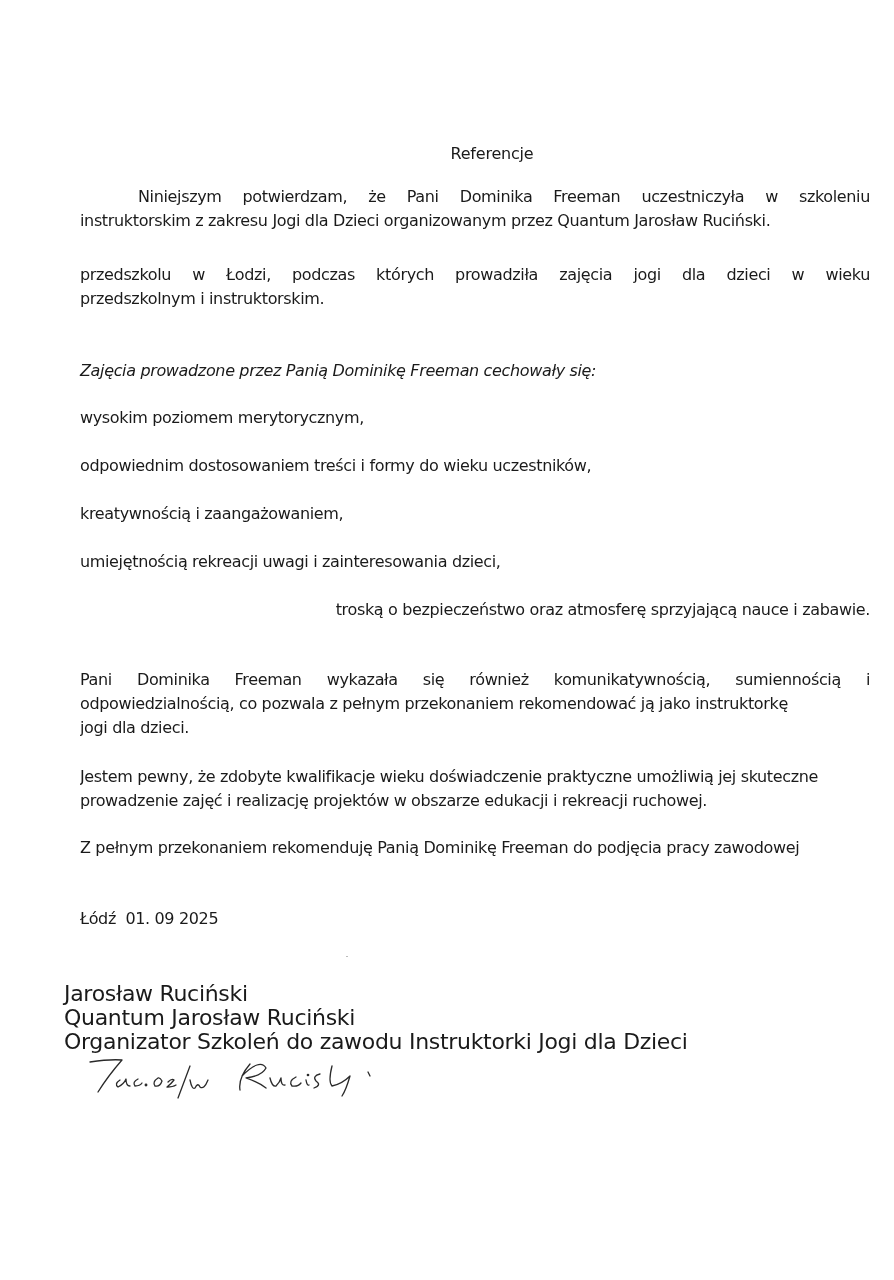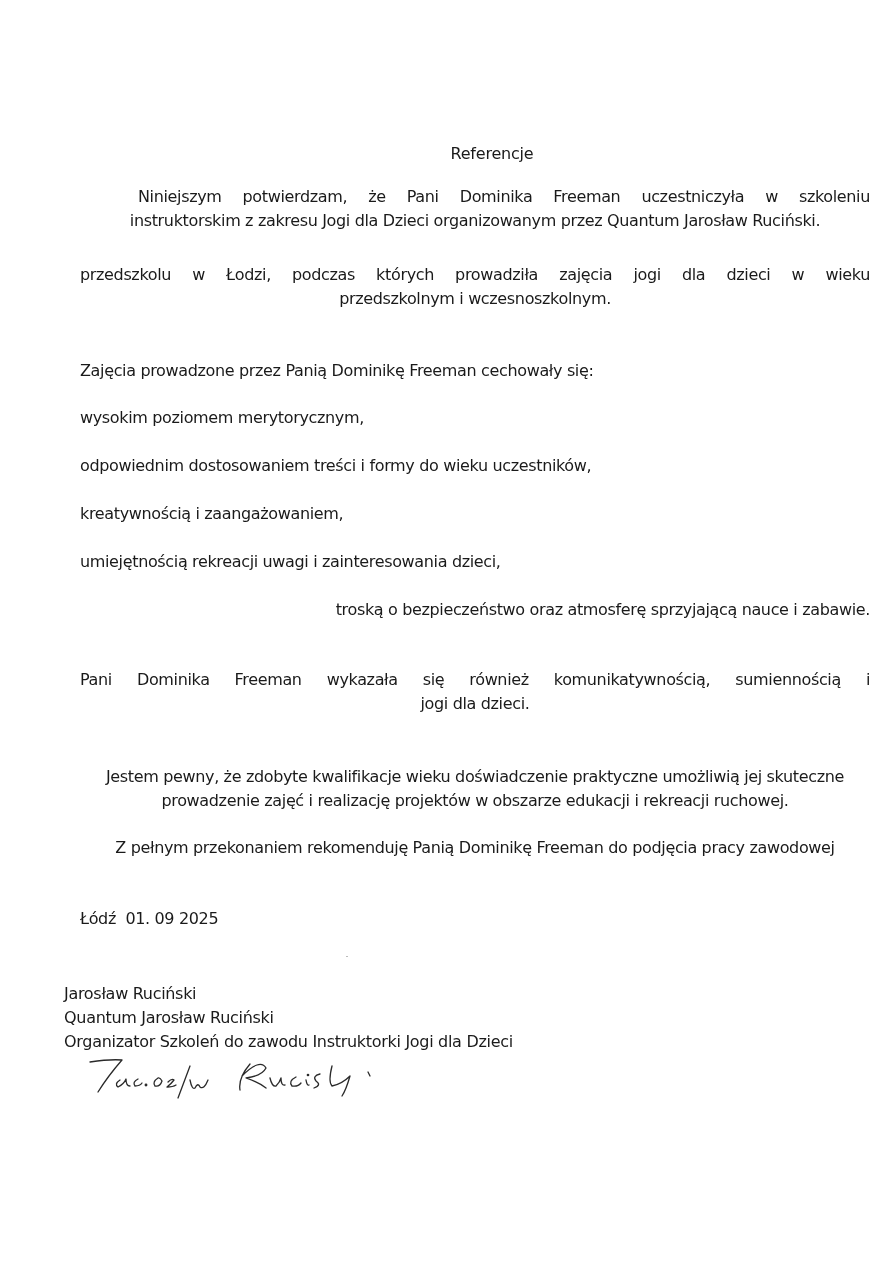--- a/index.html
+++ b/index.html
@@ -10,53 +10,54 @@
   .page { position: absolute; left: 0; top: 0; width: 894px; height: 1280px; overflow: hidden; padding-left: 47px; }
   .title {
     position: absolute; top: 144px; left: 0; width: 984px; text-align: center;
     font-size: 16px; letter-spacing: -0.2px;
   }
   .para {
     position: absolute; left: 80px; width: 790px;
     font-size: 16px; line-height: 24px; letter-spacing: -0.35px;
     white-space: nowrap;
   }
-  .line { display: block; overflow: hidden; text-align: center; }
+  .line { display: block; overflow: hidden; }
   .just { text-align: justify; text-align-last: justify; }
-  .sig-block { position: absolute; left: 64px; top: 982px; font-size: 16px; line-height: 24px; letter-spacing: -0.3px; }
+  .sig-block { position: absolute; left: 64px; top: 982px; font-size: 22px; line-height: 24px; letter-spacing: -0.3px; }
   .signature { position: absolute; left: 80px; top: 1054px; }
   .dot-mark { position: absolute; left: 346px; top: 956px; width: 2px; height: 1px; background: #bbb; }
 </style>
 </head>
 <body>
 
 <div class="page">
 
   <div class="title">Referencje</div>
 
   <div class="para" style="top:185px;">
     <span class="line just" style="padding-left:58px; width:790px; box-sizing:border-box;">Niniejszym potwierdzam, że Pani Dominika Freeman uczestniczyła w szkoleniu</span>
     <span class="line">instruktorskim z zakresu Jogi dla Dzieci organizowanym przez Quantum Jarosław Ruciński.</span>
   </div>
 
   <div class="para" style="top:263px;">
     <span class="line just">przedszkolu w Łodzi, podczas których prowadziła zajęcia jogi dla dzieci w wieku</span>
-    <span class="line">przedszkolnym i wczesnoszkolnym.</span>
+    <span class="line">przedszkolnym i instruktorskim.</span>
   </div>
 
-  <div class="para" style="top:359px;">Zajęcia prowadzone przez Panią Dominikę Freeman cechowały się:</div>
+  <div class="para" style="top:359px;font-style:italic;">Zajęcia prowadzone przez Panią Dominikę Freeman cechowały się:</div>
 
   <div class="para" style="top:406px;">wysokim poziomem merytorycznym,</div>
   <div class="para" style="top:454px;">odpowiednim dostosowaniem treści i formy do wieku uczestników,</div>
   <div class="para" style="top:502px;">kreatywnością i zaangażowaniem,</div>
   <div class="para" style="top:550px;">umiejętnością rekreacji uwagi i zainteresowania dzieci,</div>
   <div class="para" style="top:598px;text-align:right;">troską o bezpieczeństwo oraz atmosferę sprzyjającą nauce i zabawie.</div>
 
   <div class="para" style="top:668px;">
     <span class="line just">Pani Dominika Freeman wykazała się również komunikatywnością, sumiennością i</span>
+    <span class="line">odpowiedzialnością, co pozwala z pełnym przekonaniem rekomendować ją jako instruktorkę</span>
     <span class="line">jogi dla dzieci.</span>
   </div>
 
   <div class="para" style="top:765px;">
     <span class="line">Jestem pewny, że zdobyte kwalifikacje wieku doświadczenie praktyczne umożliwią jej skuteczne</span>
     <span class="line">prowadzenie zajęć i realizację projektów w obszarze edukacji i rekreacji ruchowej.</span>
   </div>
 
   <div class="para" style="top:836px;">
     <span class="line">Z pełnym przekonaniem rekomenduję Panią Dominikę Freeman do podjęcia pracy zawodowej</span>

